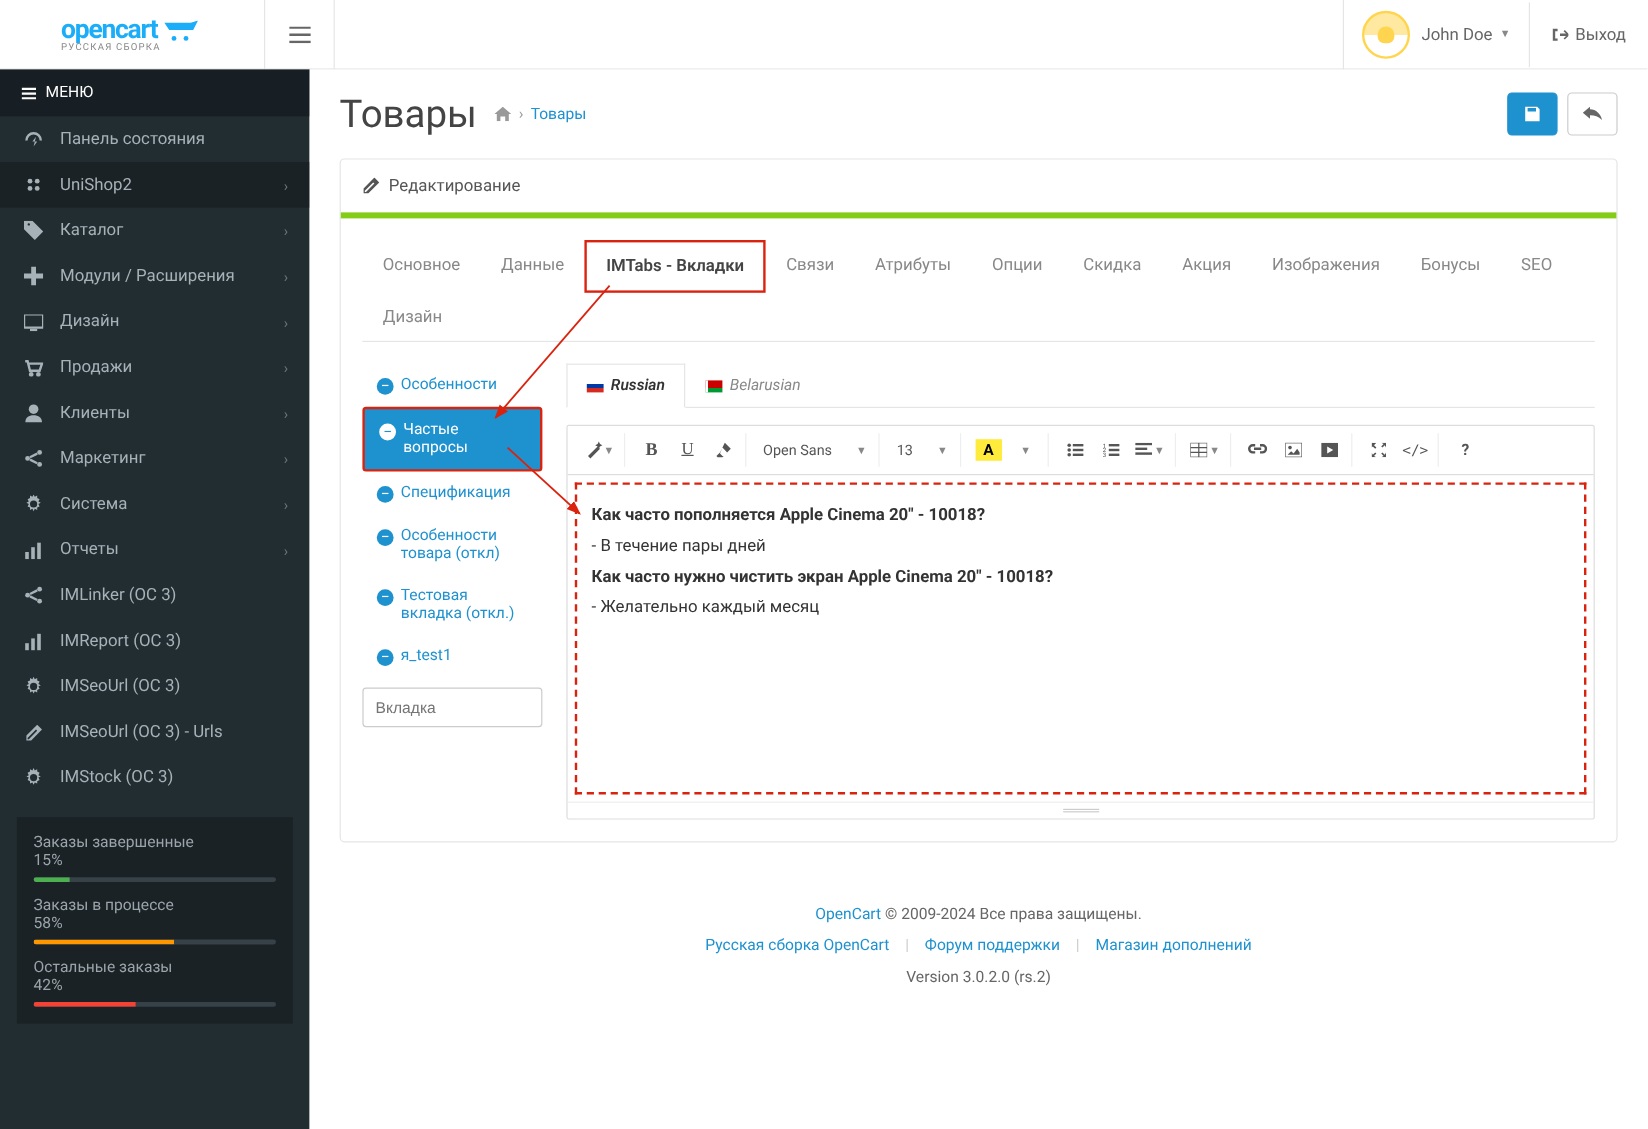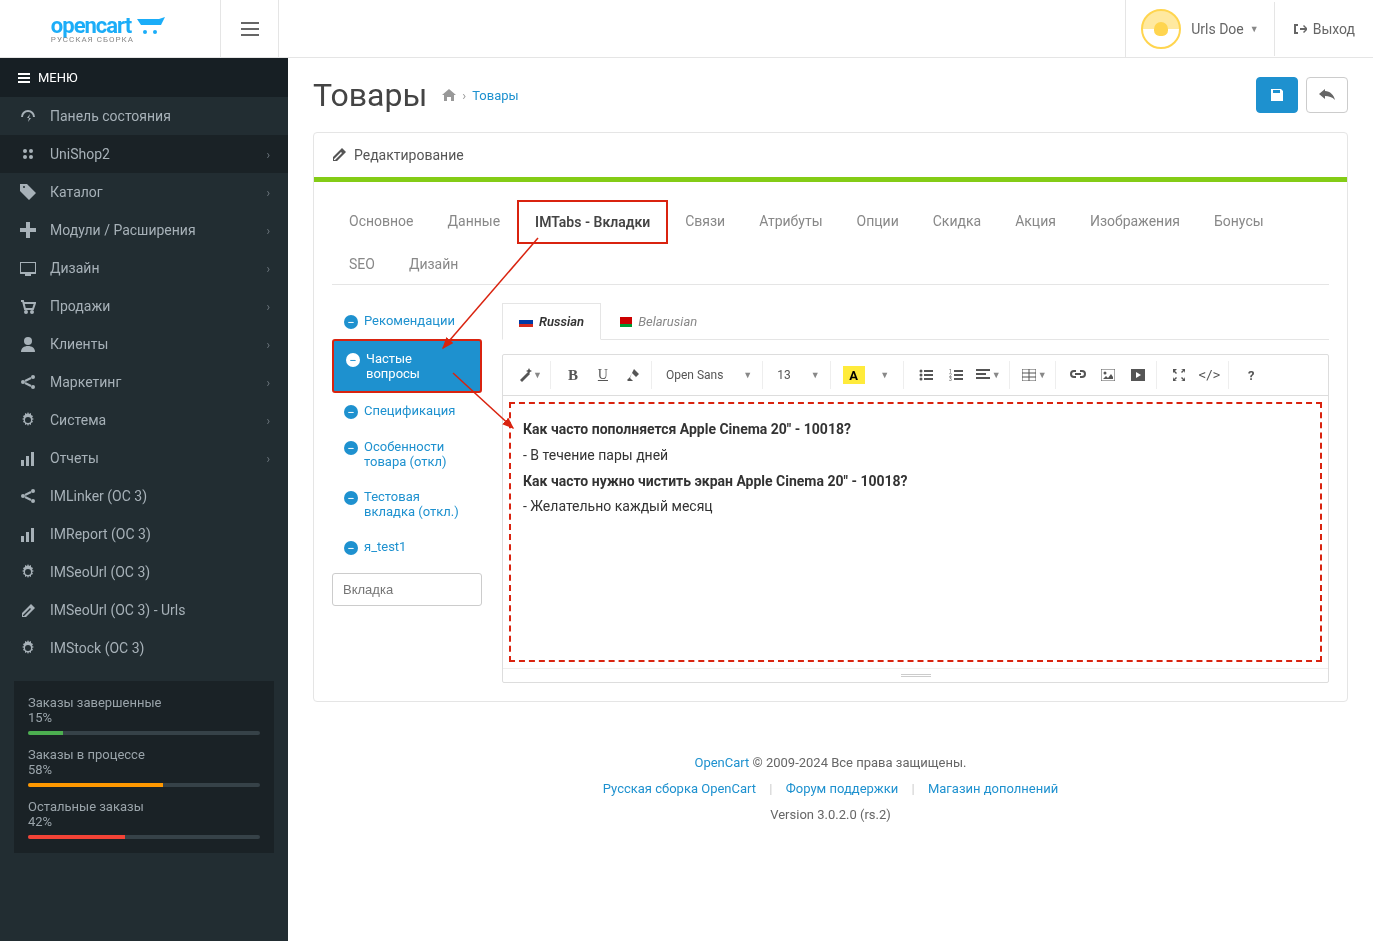--- a/index.html
+++ b/index.html
@@ -17,21 +17,21 @@
 .user-area { display: flex; align-items: center; padding: 0 15px; border-left: 1px solid #e5e5e5; height: 58px; cursor: pointer; }
 .avatar { width: 40px; height: 40px; border-radius: 50%; background: linear-gradient(#ffe9a0 0 50%, #fff 50% 100%); border: 2px solid #ffd54f; margin-right: 10px; display: flex; align-items: center; justify-content: center; }
 .avatar-inner { width: 14px; height: 14px; background: #ffd54f; border-radius: 50% 50% 40% 40%; }
 .user-name { color: #666; margin-right: 6px; }
 .logout { padding: 0 18px; border-left: 1px solid #e5e5e5; height: 54px; display: flex; align-items: center; color: #666; cursor: pointer; }
 .logout-icon { margin-right: 6px; }
 
 .layout { display: flex; min-height: calc(100vh - 58px); }
 
 
-.sidebar { width: 288px; background: #1f2937; background: #263238; background: #1e272e; background: #263238; color: #cfd8dc; flex-shrink: 0; }
+.sidebar { width: 258px; background: #1f2937; background: #263238; background: #1e272e; background: #263238; color: #cfd8dc; flex-shrink: 0; }
 .sidebar { background: #263238; }
 .sidebar-header { background: #171f24; padding: 12px 18px; color: #fff; font-size: 13px; display: flex; align-items: center; }
 .sidebar-header .bars { margin-right: 8px; }
 .side-item { display: flex; align-items: flex-end; padding: 11px 18px; color: #a7b1b8; cursor: pointer; font-size: 14px; position: relative; }
 .side-item.active { background: #1a2226; }
 .side-item .icon { width: 20px; margin-right: 12px; display: inline-flex; justify-content: center; }
 .side-item .chev { margin-left: auto; font-size: 12px; color: #6c757d; }
 .sidebar { background: #1e2b32; }
 .sidebar { background: #222d32; }
 
@@ -123,21 +123,21 @@
   <div class="hamburger">
     <svg width="18" height="14" viewBox="0 0 18 14">
         <path d="M0 0h18v2H0zM0 6h18v2H0zM0 12h18v2H0z" fill="#666"></path>
       </svg>
   </div>
   <div class="header-spacer"></div>
   <div class="user-area">
     <div class="avatar">
         <div class="avatar-inner"></div>
       </div>
-    <span class="user-name">Urls Doe</span>
+    <span class="user-name">John Doe</span>
     <span class="caret">▼</span>
   </div>
   <div class="logout">
     <span class="logout-icon">
       <svg width="14" height="14" viewBox="0 0 14 14">
           <path d="M5 2v2H3v6h2v2H1V2zM7 6h5l-2-2 1-1 4 4-4 4-1-1 2-2H7z" fill="#666"></path>
         </svg>
     </span>
     <span>Выход</span>
   </div>
@@ -382,21 +382,21 @@
             <div class="htab">Бонусы</div>
             <div class="htab">SEO</div>
             <div class="htab">Дизайн</div>
           </div>
 
         <div class="tab-content">
           <div class="vtabs">
             <div id="vtabs">
                 <div class="vtab">
                   <span class="minus">−</span>
-                  <span>Рекомендации</span>
+                  <span>Особенности</span>
                 </div>
                 <div class="vtab active">
                   <span class="minus">−</span>
                   <span>Частые вопросы</span>
                 </div>
                 <div class="vtab">
                   <span class="minus">−</span>
                   <span>Спецификация</span>
                 </div>
                 <div class="vtab">

